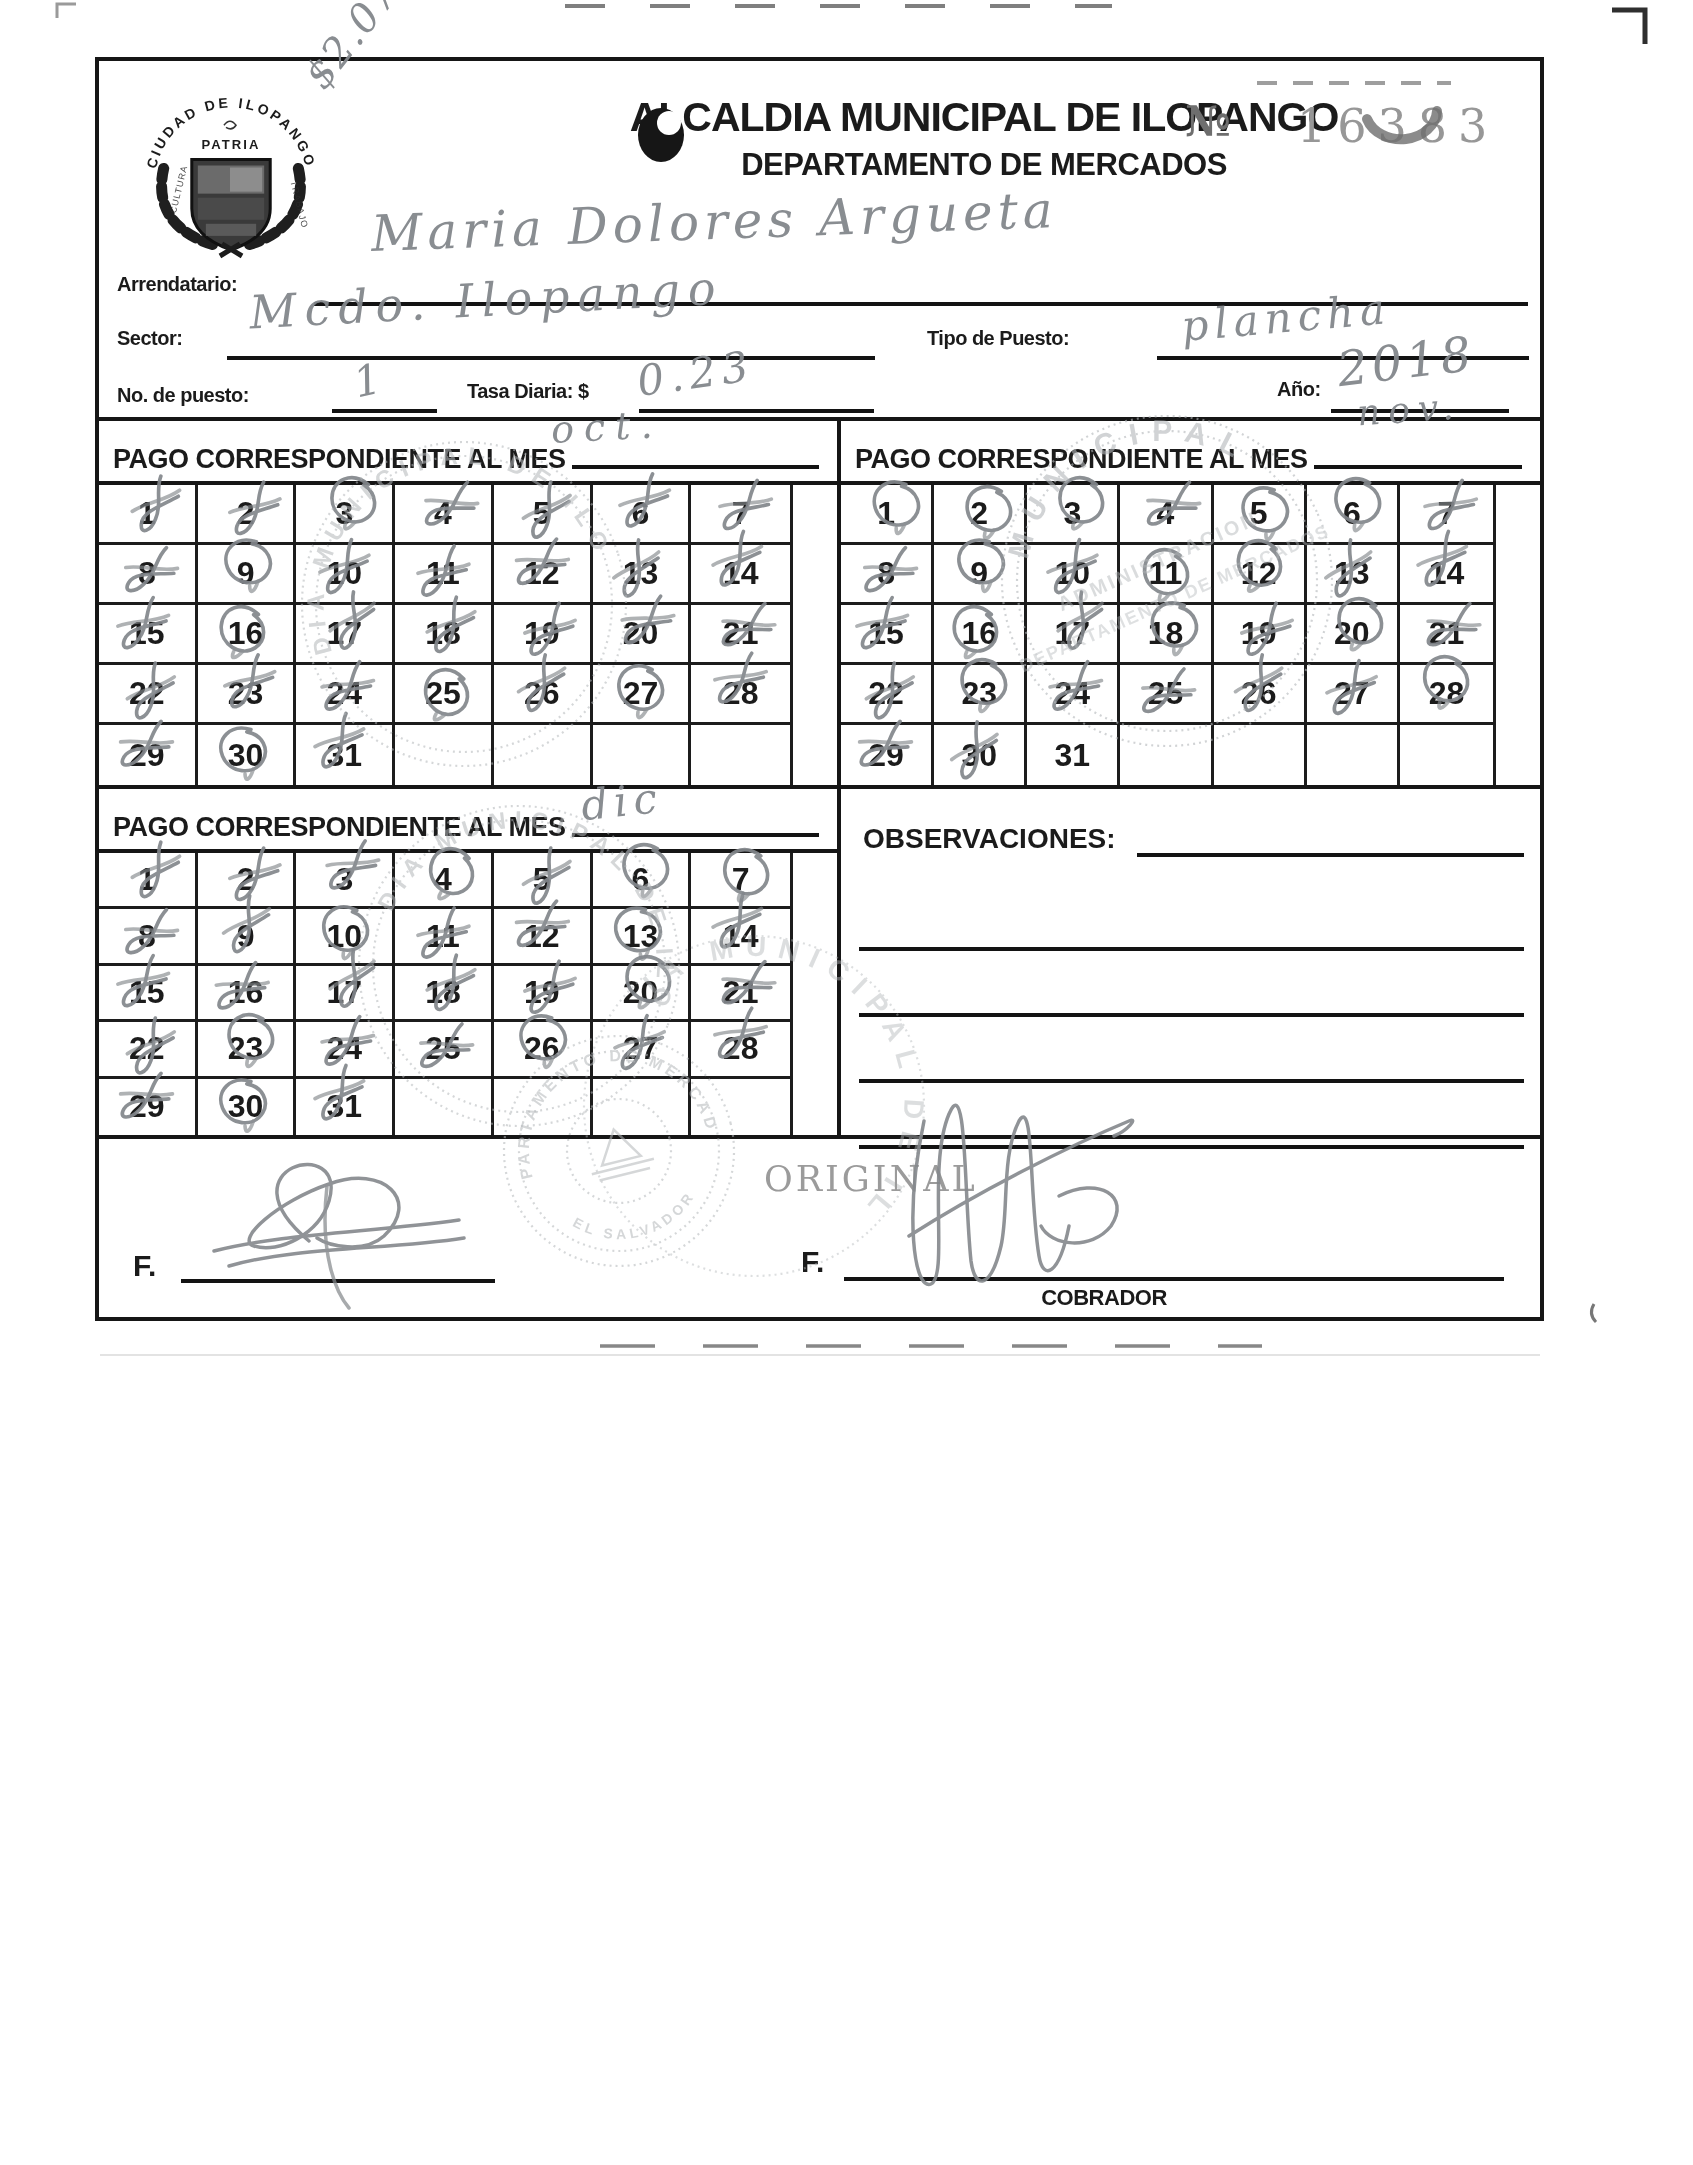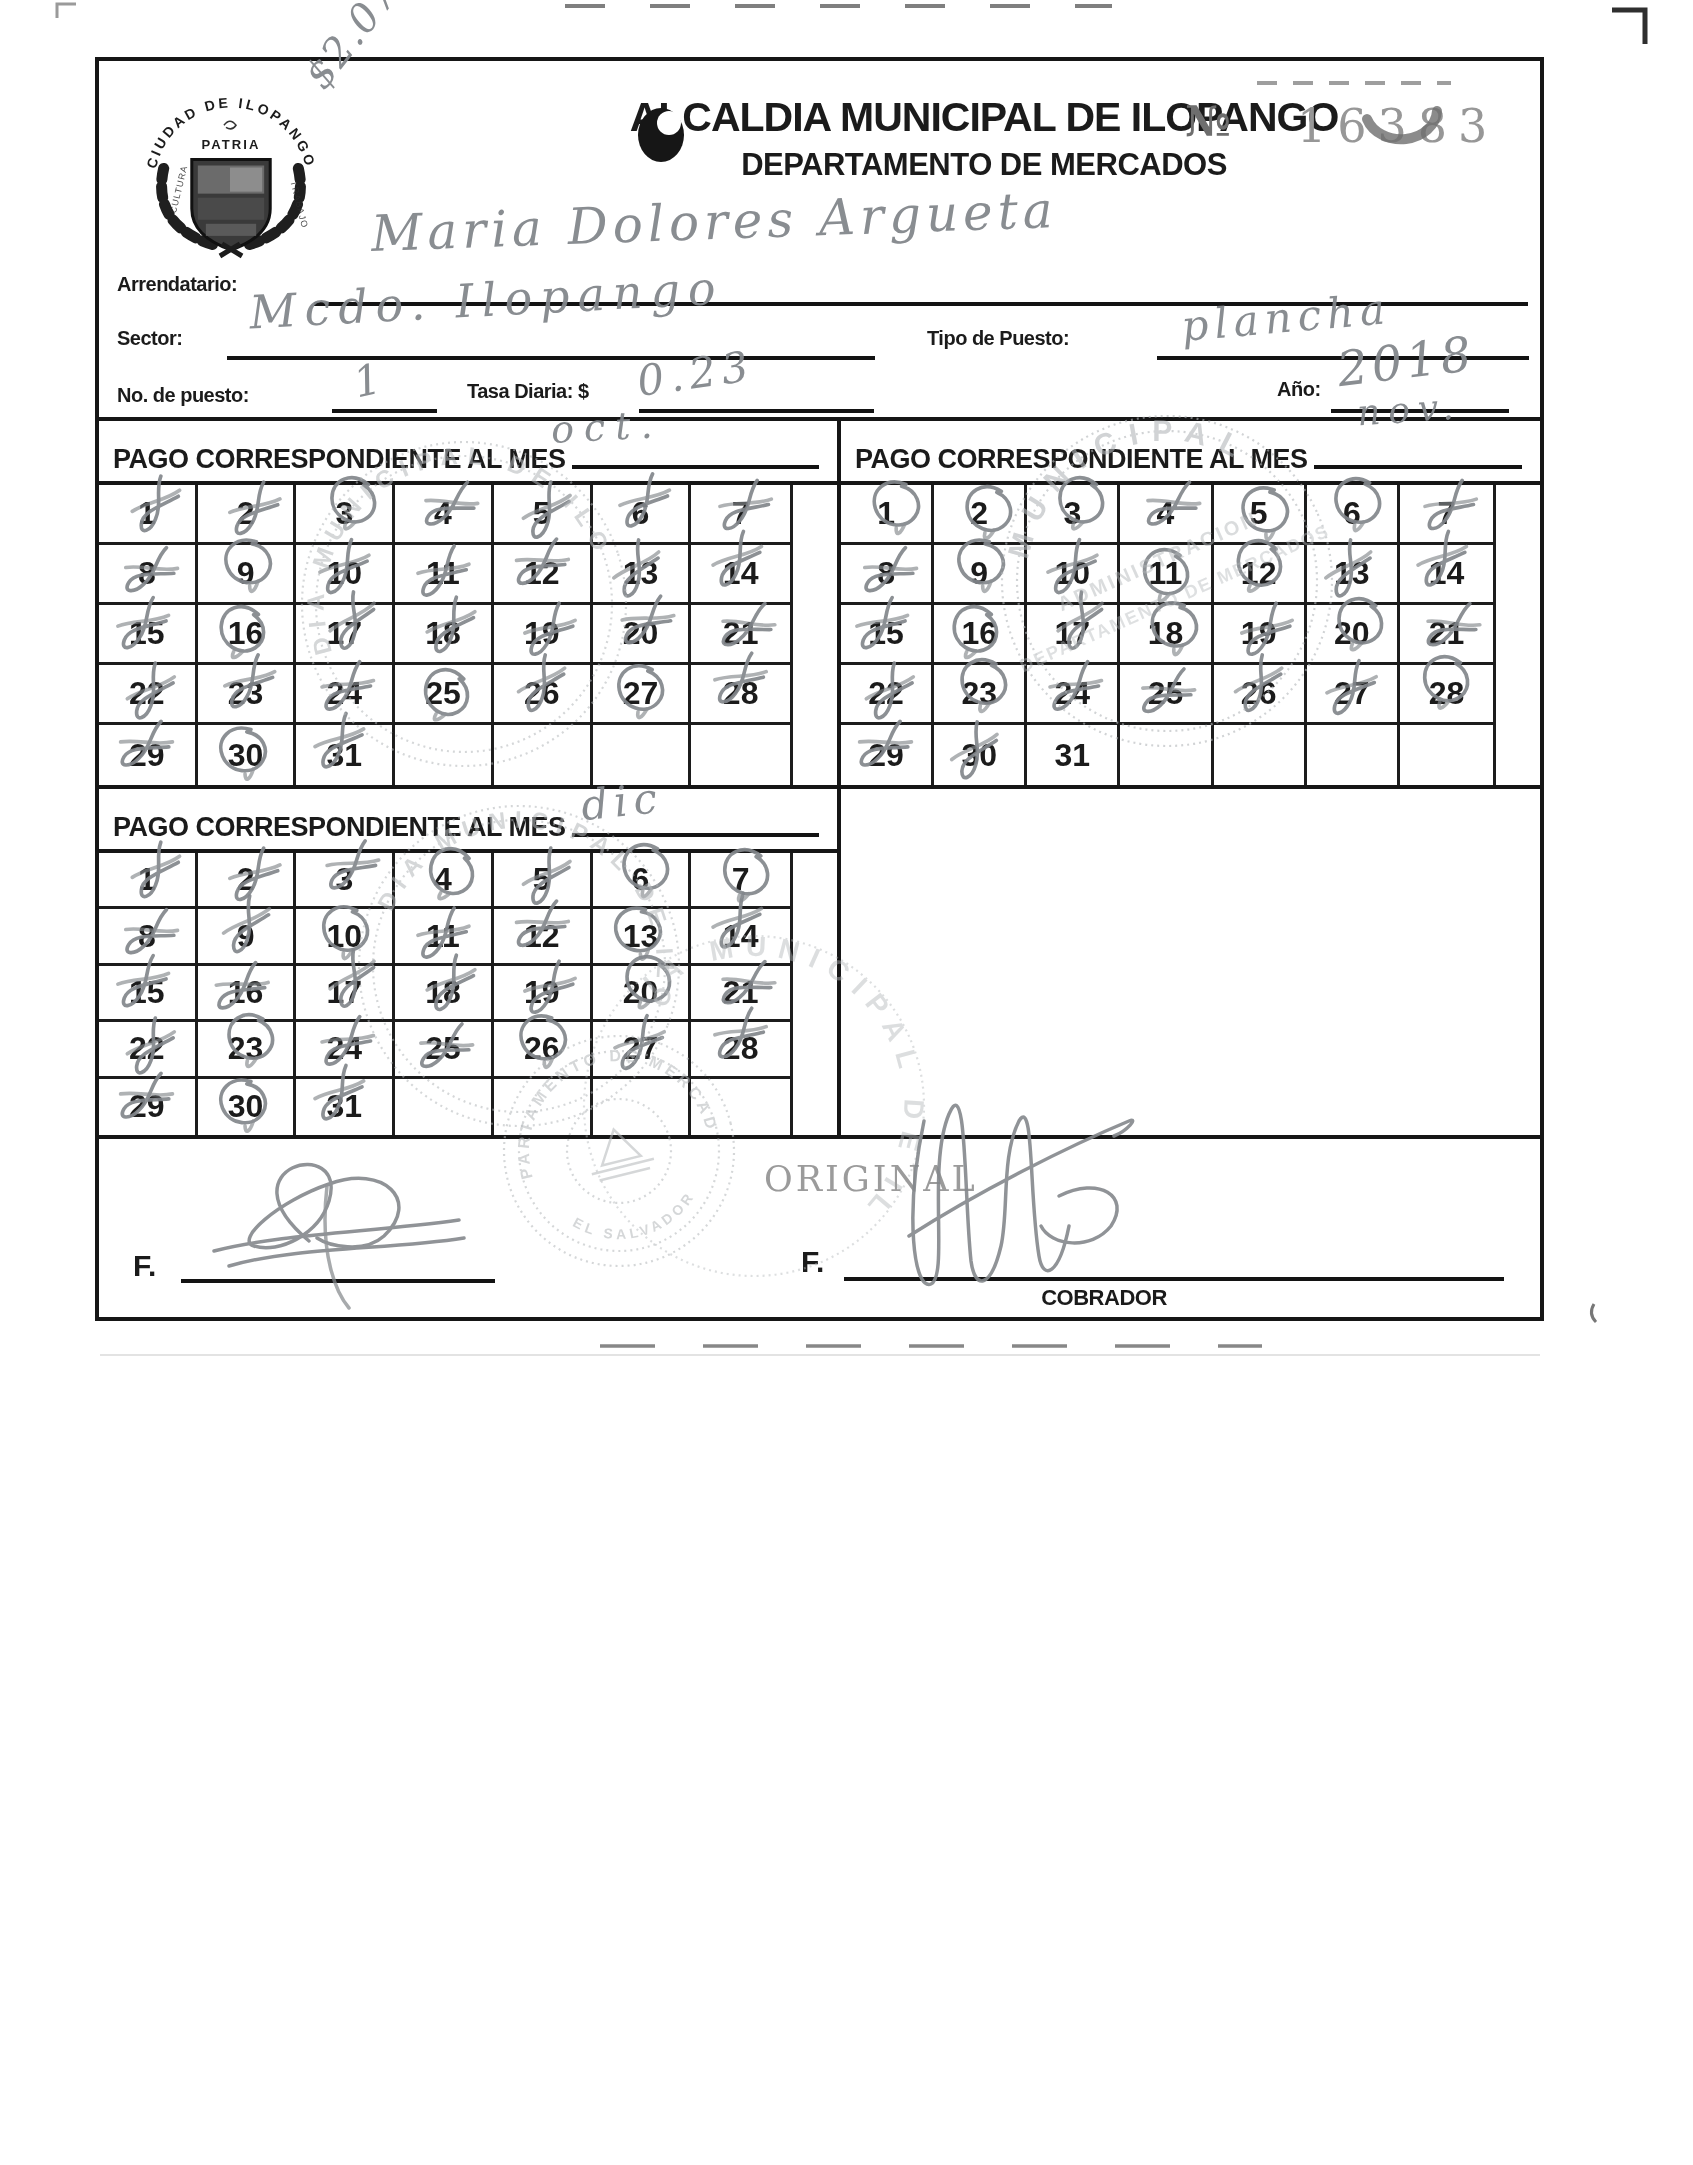--- a/index.html
+++ b/index.html
@@ -844,20 +844,30 @@
                 <path d="M34,2 C27,14 31,26 23,38 C17,48 7,50 10,40 C13,30 28,28 46,22"></path>
                 <path d="M4,28 C18,22 34,24 48,17" opacity="0.7"></path>
               </svg>
             </div>
             <div class="cell"></div>
             <div class="cell"></div>
             <div class="cell"></div>
             <div class="cell"></div>
           </div>
       </div>
+      <div class="cal-panel panel-right">
+        <div class="obs-label">OBSERVACIONES:</div>
+        <div class="obs-head-line"></div>
+        <div class="obs-lines">
+            <div class="obs-line"></div>
+            <div class="obs-line"></div>
+            <div class="obs-line"></div>
+            <div class="obs-line"></div>
+          </div>
+      </div>
     </div>
     <div class="hw" style="left:482px;top:716px;font-size:42px;letter-spacing:6px;transform:rotate(-6deg);">dic</div>
 
     <div class="sig-sec">
       <span class="sig-prefix" style="left:34px;top:110px;">F.</span>
       <div class="sig-line" style="left:82px;top:140px;width:314px;"></div>
       <span class="sig-prefix" style="left:702px;top:106px;">F.</span>
       <div class="sig-line" style="left:745px;top:138px;width:660px;"></div>
       <div class="sig-role" style="left:920px;top:146px;width:170px;">COBRADOR</div>
     </div>

